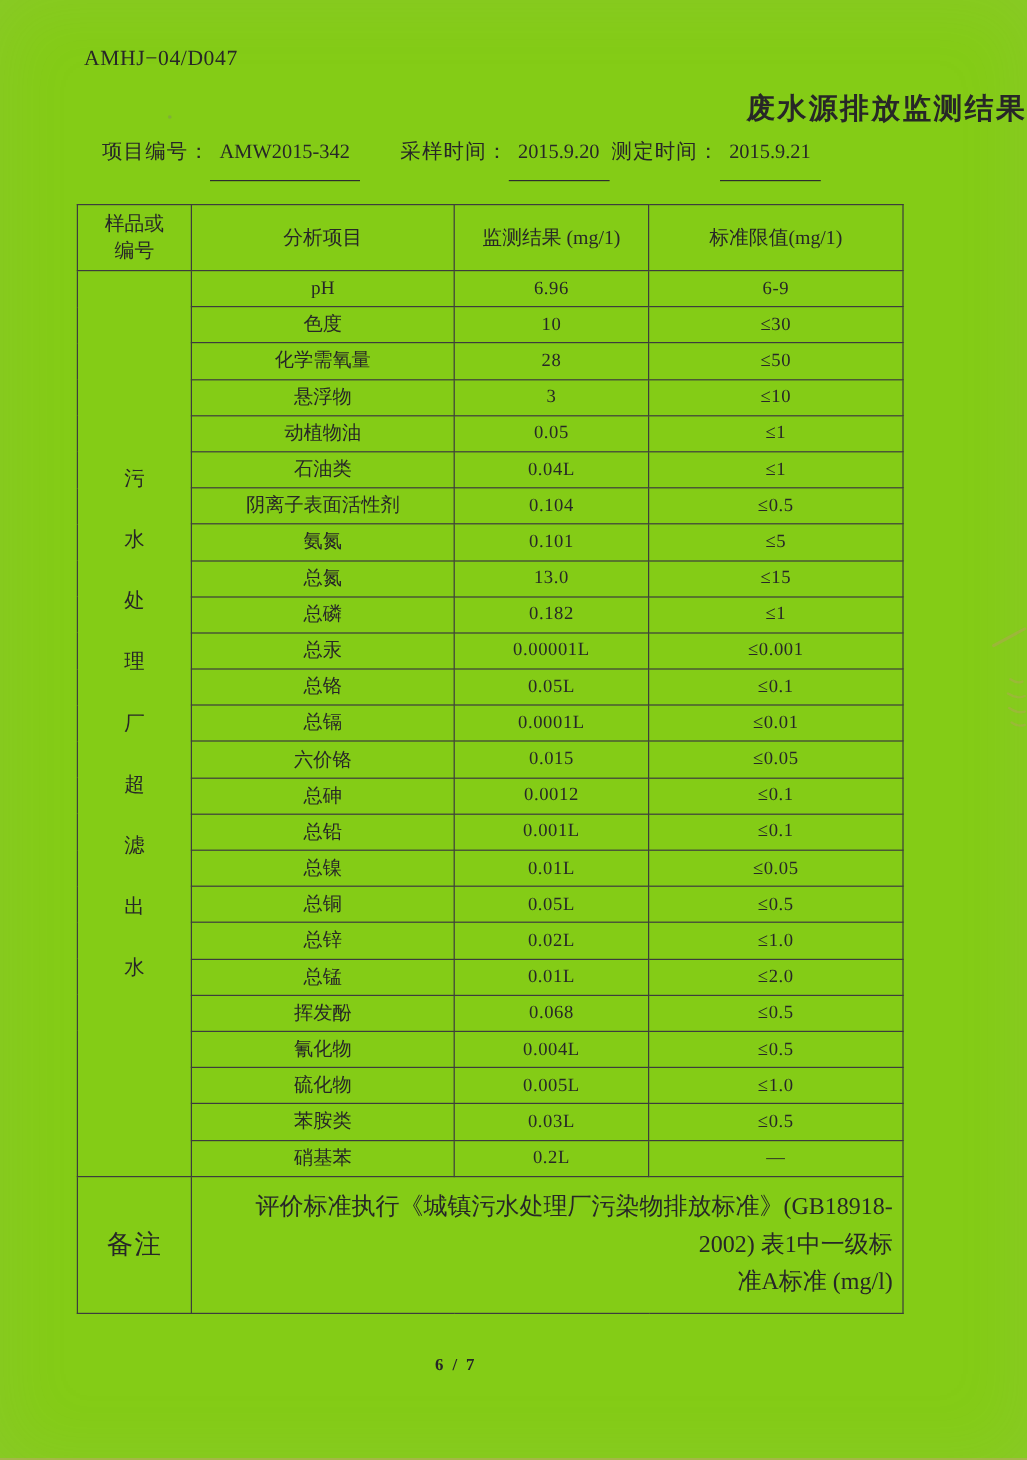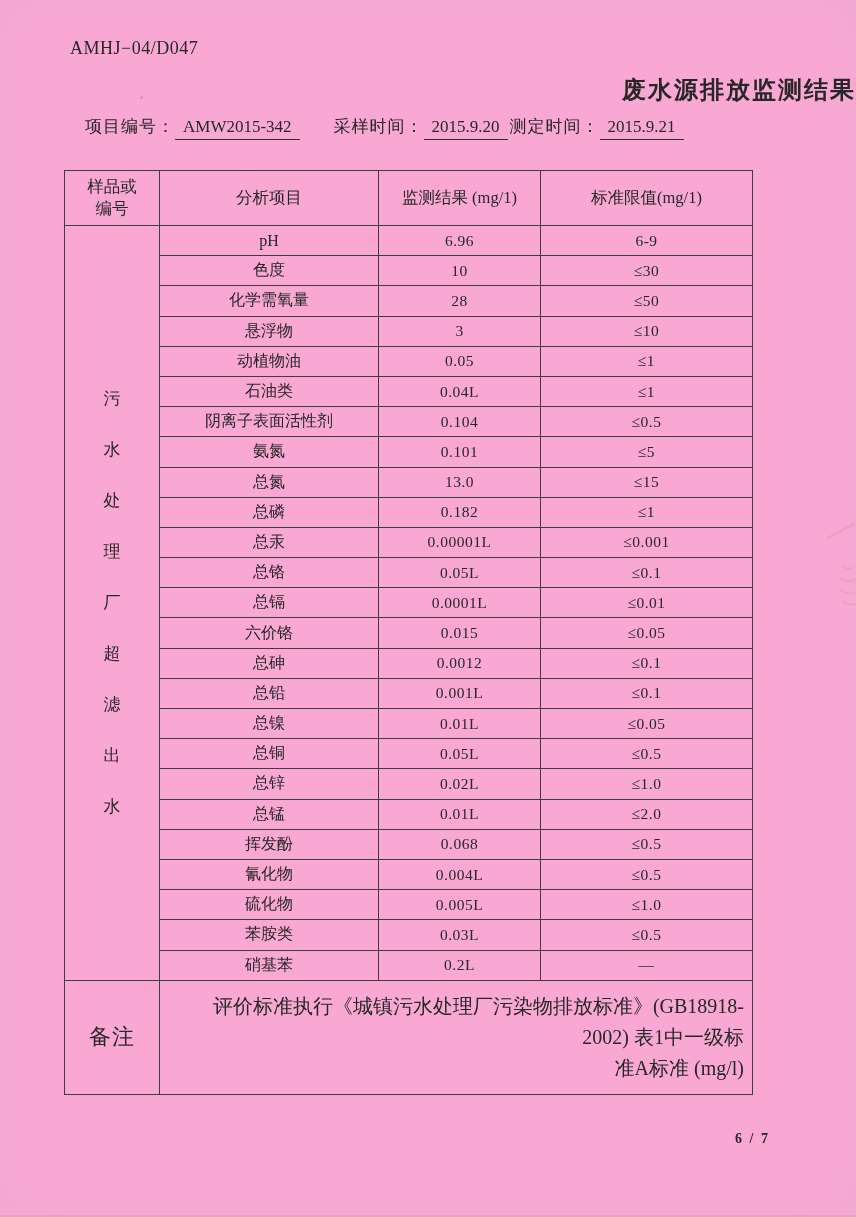--- a/index.html
+++ b/index.html
@@ -4,21 +4,21 @@
 <style>
   html, body {
     margin: 0; padding: 0;
     background: #e8e8e8;
     font-family: "Liberation Serif", "DejaVu Serif", serif;
   }
   .page {
     position: relative;
     width: 856px; height: 1217px;
     margin: 0 auto;
-    background: #f9a8d4;
+    background: #84cc16;
     color: #272727;
     overflow: hidden;
     box-shadow: inset 0 0 60px rgba(180,180,180,0.12);
   }
   .page::after { 
     content: "";
     position: absolute; left: 0; right: 0; bottom: 0;
     height: 2px;
     background: rgba(221,150,145,0.35);
   }
@@ -33,21 +33,21 @@
     font-size: 24px; font-weight: bold; letter-spacing: 2px;
   }
   .meta {
     position: absolute; left: 85px; top: 114px; width: 720px;
     font-size: 17px; line-height: 26px;
   }
   .meta-line { white-space: nowrap; }
   .meta .lbl { letter-spacing: 1px; text-align: center; }
   .uline {
     border-bottom: 1.2px solid #2e2e2e;
-    padding: 0 8px 3px 8px;
+    padding: 0 8px 14px 8px;
   }
   .gap-lg { margin-right: 34px; }
   .gap-sm { margin-right: 2px; }
 
   table.results {
     position: absolute; left: 64px; top: 170px;
     border-collapse: collapse;
     table-layout: fixed;
     width: 688px;
     font-size: 16px;
@@ -75,22 +75,22 @@
     text-align: right;
     font-size: 20px;
     padding: 10px 8px 10px 12px;
     vertical-align: top;
     line-height: 1.55;
   }
   .remark-line2 { padding-left: 32px; }
 
   .footer {
     position: absolute; left: 0; top: 1131px; width: 760px;
-    text-align: right;
-    font-size: 14px; font-weight: bold; letter-spacing: 2px; margin-left: 10px;
+    text-align: center;
+    font-size: 14px; font-weight: bold; letter-spacing: 2px;
   }
   .stamp-fragment {
     position: absolute; right: 0; top: 498px;
     opacity: 0.55;
   }
   .speck { position: absolute; background: rgba(120,120,120,0.35); border-radius: 50%; }
 </style>
 </head>
 <body>
 

